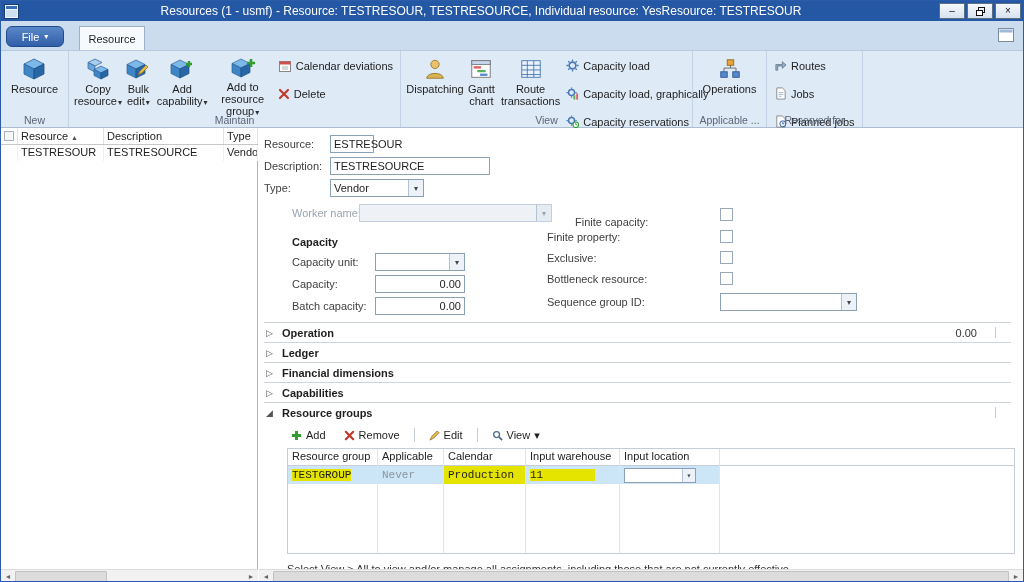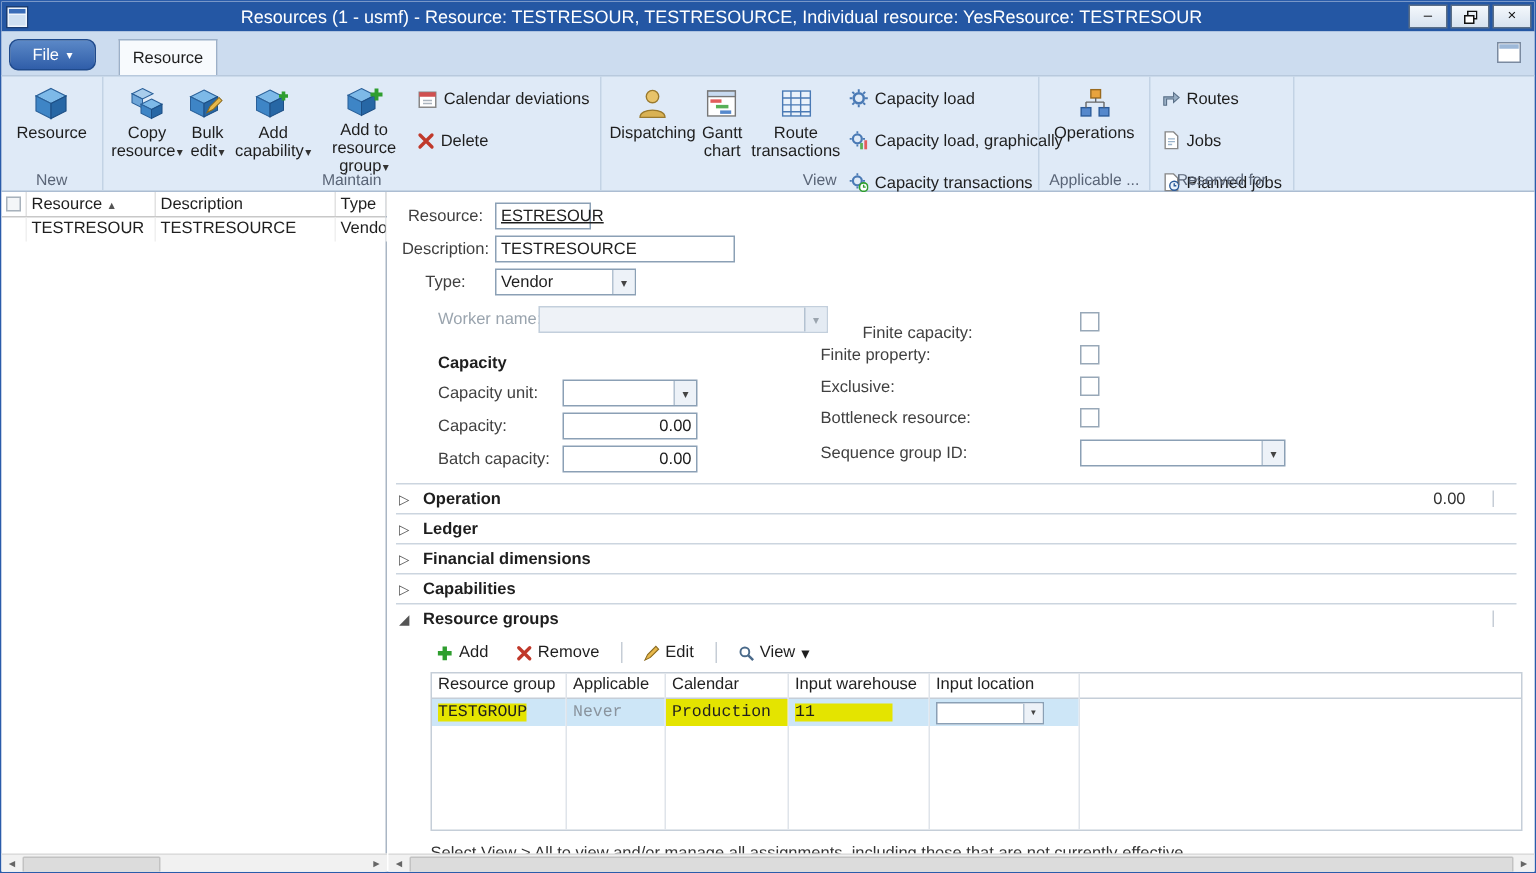--- a/index.html
+++ b/index.html
@@ -53,21 +53,21 @@
   .c-cb { width:17px; flex:none; }
   .c-res { width:86px; flex:none; }
   .c-desc { width:120px; flex:none; }
   .c-type { width:34px; flex:none; }
   .sort { font-size:7px; color:#555; margin-left:3px; }
   .selall { width:10px; height:10px; border:1px solid #a8b2bc; background:#f4f6f8; display:inline-block; margin-top:1px; }
 
   
   .mainpanel { position:absolute; left:258px; top:0; right:0; height:455px; background:#fff; padding:6px 12px 0 5px; }
   .frow { display:flex; align-items:center; height:20px; margin-bottom:2px; }
-  .flabel { width:66px; color:#404040; flex:none;text-align:center; }
+  .flabel { width:66px; color:#404040; flex:none; }
   .tbox { border:1px solid #8ba0b5; height:18px; padding:0 3px; display:flex; align-items:center; background:#fff; }
   .tbox.num { justify-content:flex-end; }
   .combo { border:1px solid #8ba0b5; height:18px; display:flex; background:#fff; }
   .combo .ctxt { flex:1; padding:0 3px; display:flex; align-items:center; overflow:hidden; }
   .combo .cbtn { width:15px; flex:none; border-left:1px solid #b3c2d1; background:#edf2f8;
                  display:flex; align-items:center; justify-content:center; font-size:8px; color:#444; }
   .combo.disabled { border-color:#c3cfdc; background:#eef2f7; }
   .combo.disabled .cbtn { background:#e4ebf3; color:#9aa4ae; }
 
   .twocol { position:relative; height:114px; margin-top:6px; }
@@ -307,21 +307,21 @@
         </div>
         <div class="smallbtn">
           <span>
             <svg width="13" height="13" viewBox="0 0 14 14">
                 <circle cx="6" cy="6" r="3.2" fill="none" stroke="#4a7ab5" stroke-width="1.6"></circle>
                 <path d="M6 0.5 V2 M6 10 V11.5 M0.5 6 H2 M10 6 H11.5" stroke="#4a7ab5" stroke-width="1.3"></path>
                 <circle cx="10.5" cy="10.5" r="3" fill="#fff" stroke="#2f9e2f" stroke-width="1.2"></circle>
                 <path d="M10.5 8.8 V10.5 H12" stroke="#2f9e2f" stroke-width="1" fill="none"></path>
               </svg>
           </span>
-          <span>Capacity transactions</span>
+          <span>Capacity reservations</span>
         </div>
       </div>
       <div class="rgroup-label">View</div>
     </div>
 
     <div class="rgroup" style="width:74px; justify-content:center;">
       <div class="bigbtn">
         <span class="ic">
           <svg width="24" height="24" viewBox="0 0 26 26">
               <rect x="10" y="3" width="7" height="6" fill="#e8a33d" stroke="#9a6a1e"></rect>
@@ -384,21 +384,21 @@
         <div class="c-res">TESTRESOUR</div>
         <div class="c-desc">TESTRESOURCE</div>
         <div class="c-type">Vendor</div>
       </div>
     </div>
 
     <div class="mainpanel">
 
       <div class="frow">
         <span class="flabel">Resource:</span>
-        <span class="tbox" style="width:64px;text-decoration:underline;">ESTRESOUR</span>
+        <span class="tbox" style="width:44px;">ESTRESOUR</span>
       </div>
       <div class="frow">
         <span class="flabel">Description:</span>
         <span class="tbox" style="width:160px;">TESTRESOURCE</span>
       </div>
       <div class="frow">
         <span class="flabel">Type:</span>
         <span class="combo" style="width:94px;">
           <span class="ctxt">Vendor</span>
           <span class="cbtn">▾</span>

